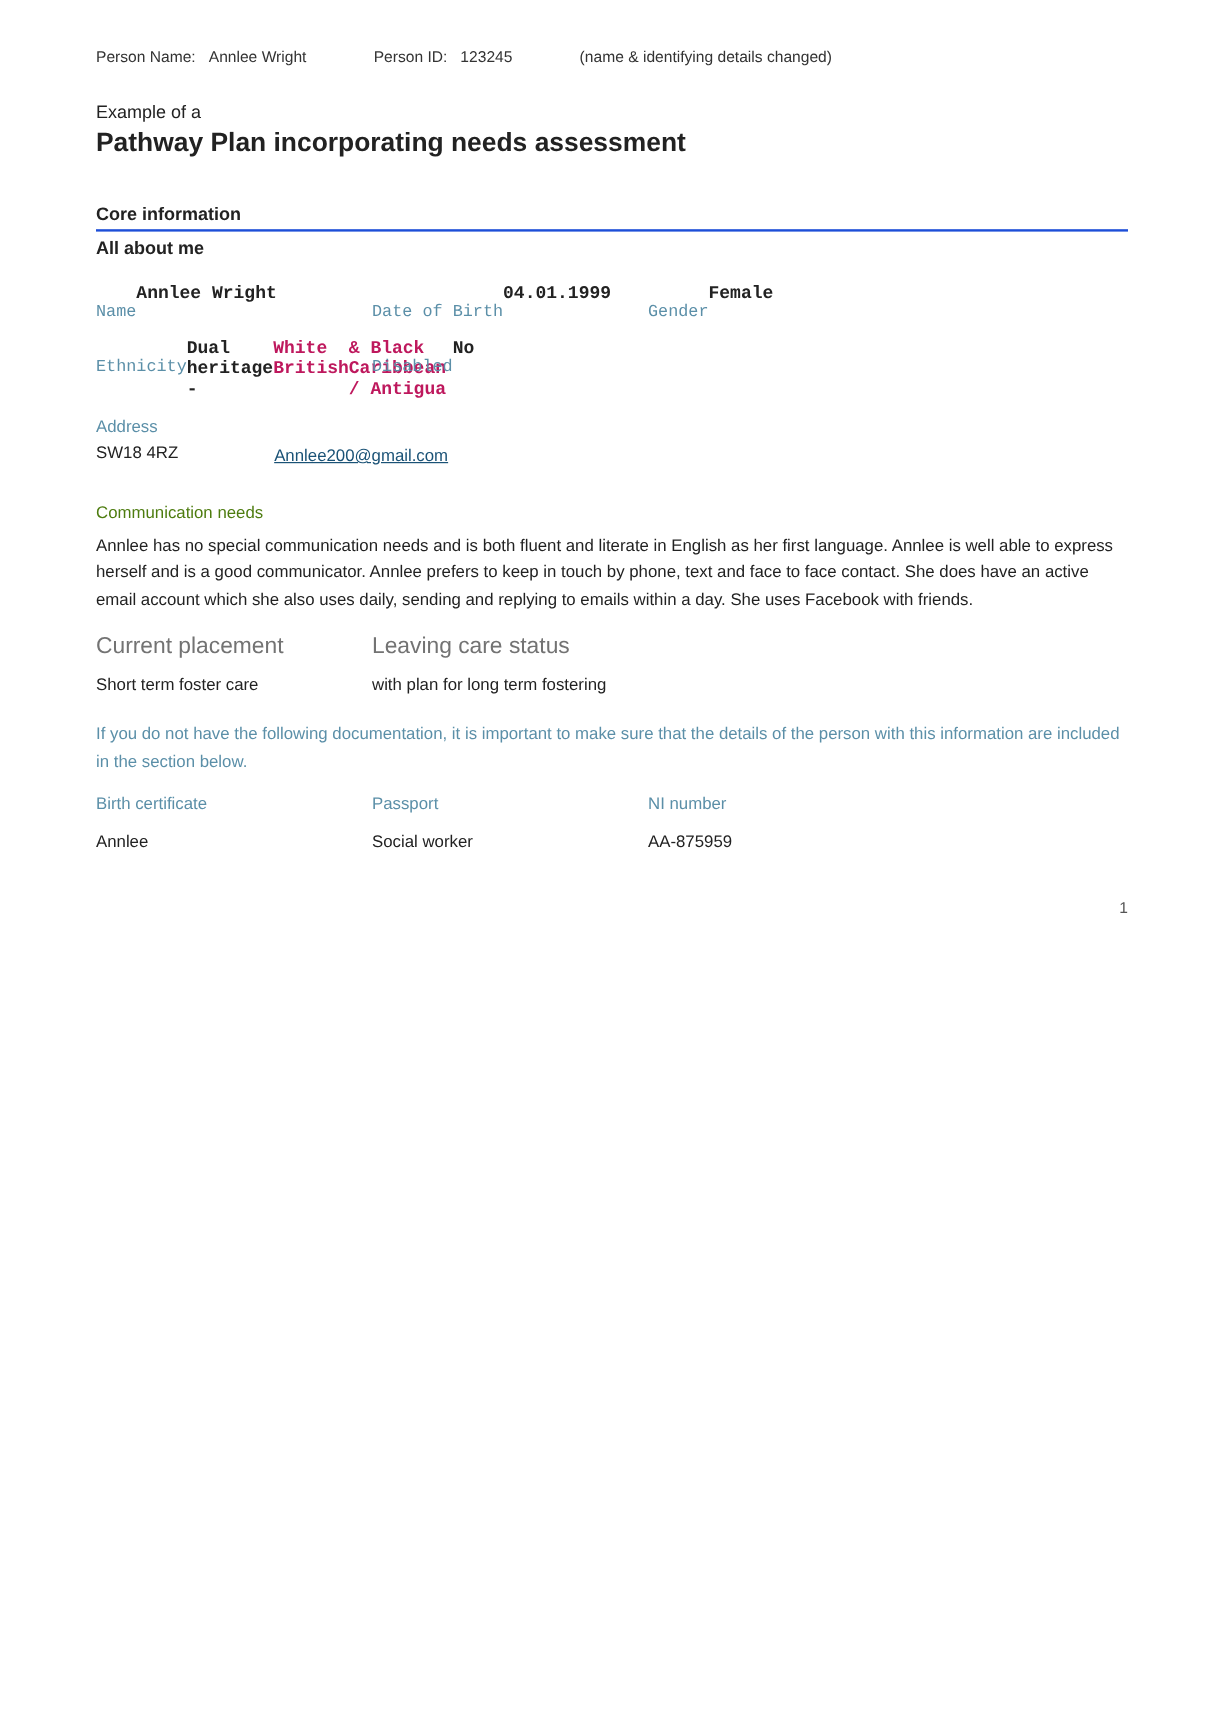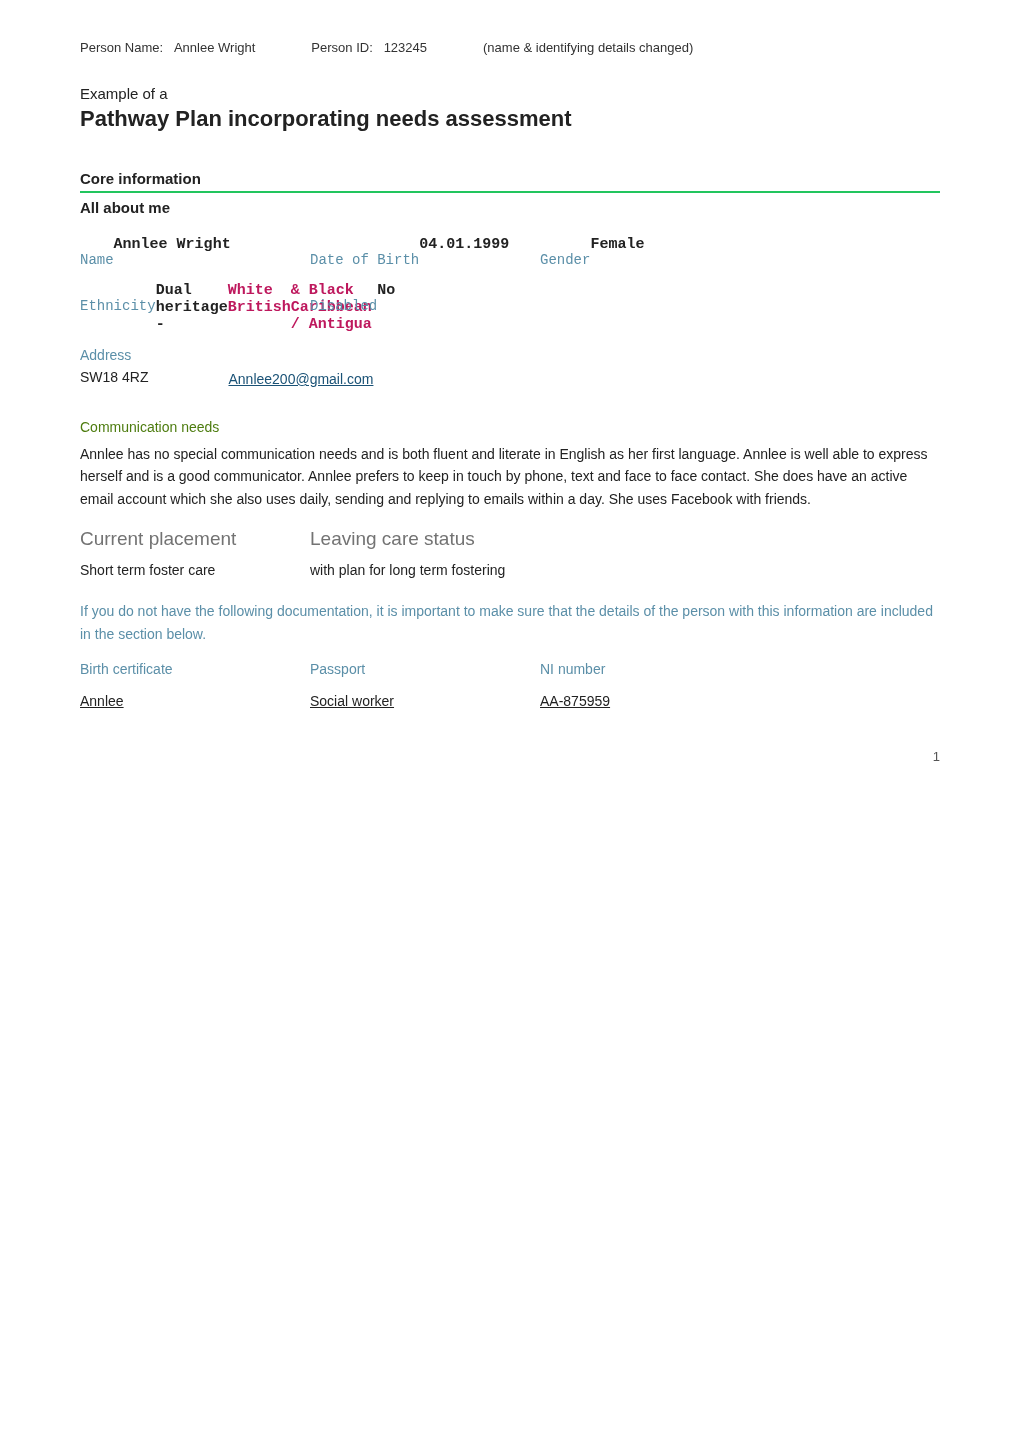--- a/index.html
+++ b/index.html
@@ -30,21 +30,21 @@
       display: inline-block;
     }
 
     .section-title {
       font-size: 22px;
       font-weight: bold;
       margin-bottom: 6px;
     }
 
     .divider-section {
-      border-bottom: 2px solid #22c55e;
+      border-bottom: 2px solid #1d4ed8;
       padding-bottom: 4px;
       margin-bottom: 6px;
     }
 
     .divider-label {
       font-size: 15px;
       font-weight: bold;
     }
 
     .all-about-me {
@@ -161,21 +161,20 @@
 
     .docs-label {
       color: #5b8fa8;
       font-size: 14px;
       margin-bottom: 8px;
     }
 
     .docs-value {
       font-size: 14px;
       color: #222;
-      text-decoration: underline;
     }
 
     .page-number {
       text-align: right;
       font-size: 13px;
       color: #555;
       margin-top: 40px;
     }
 
     .example-of-a {

